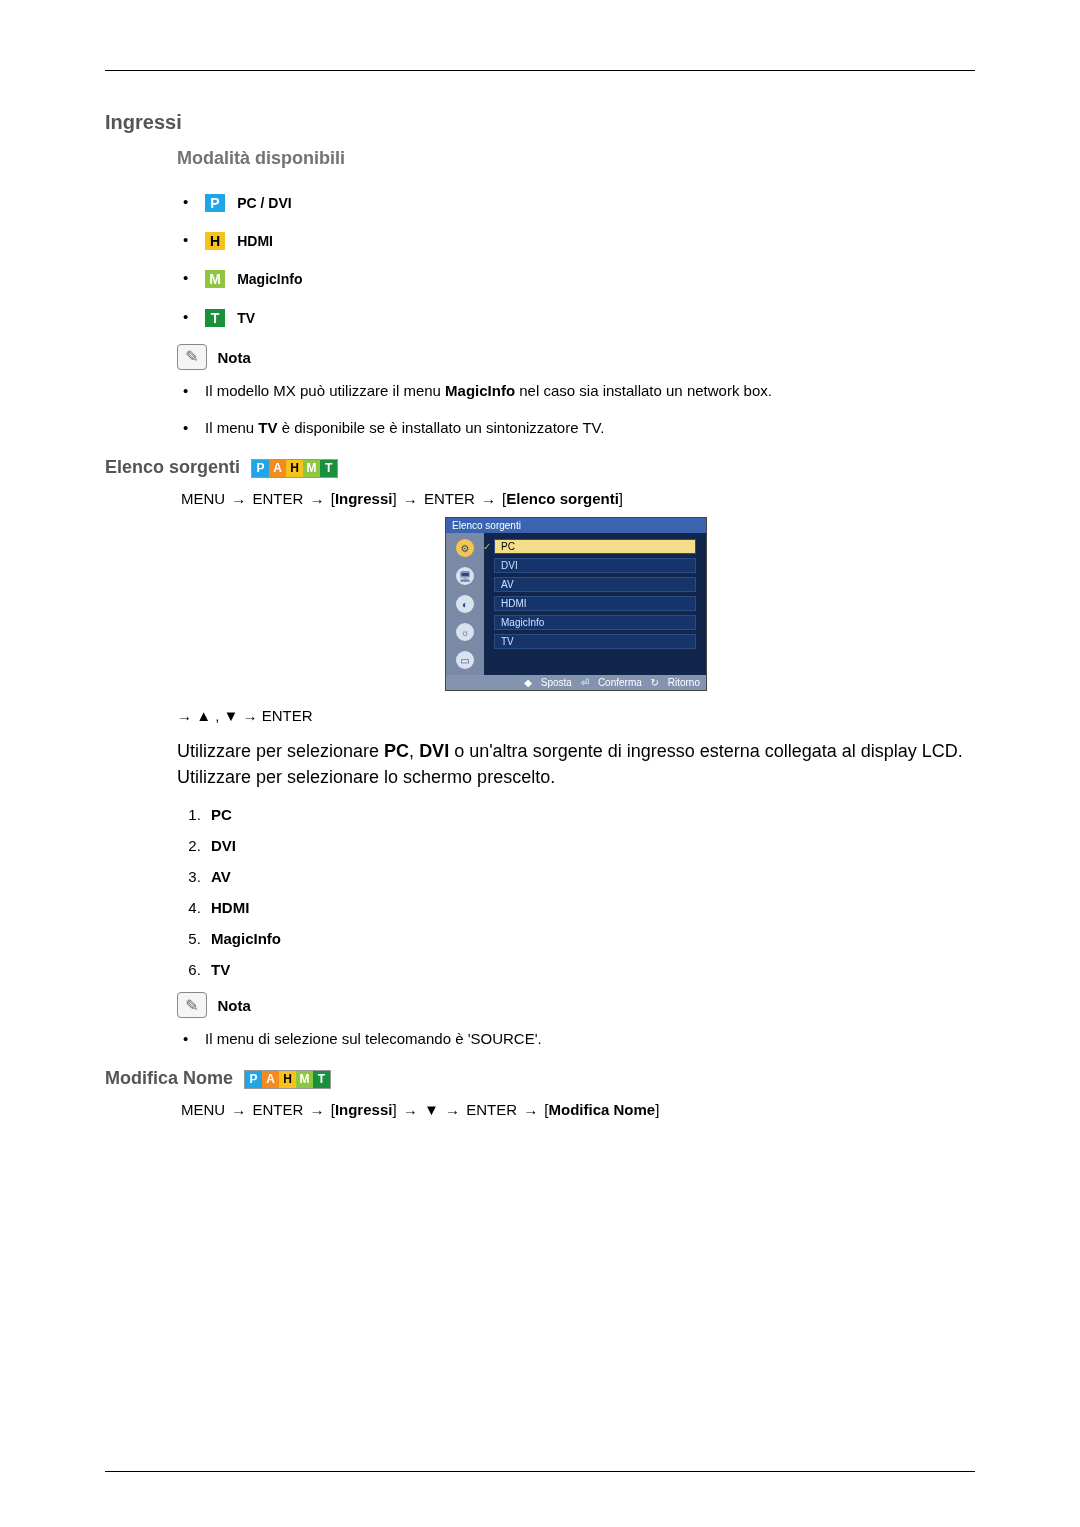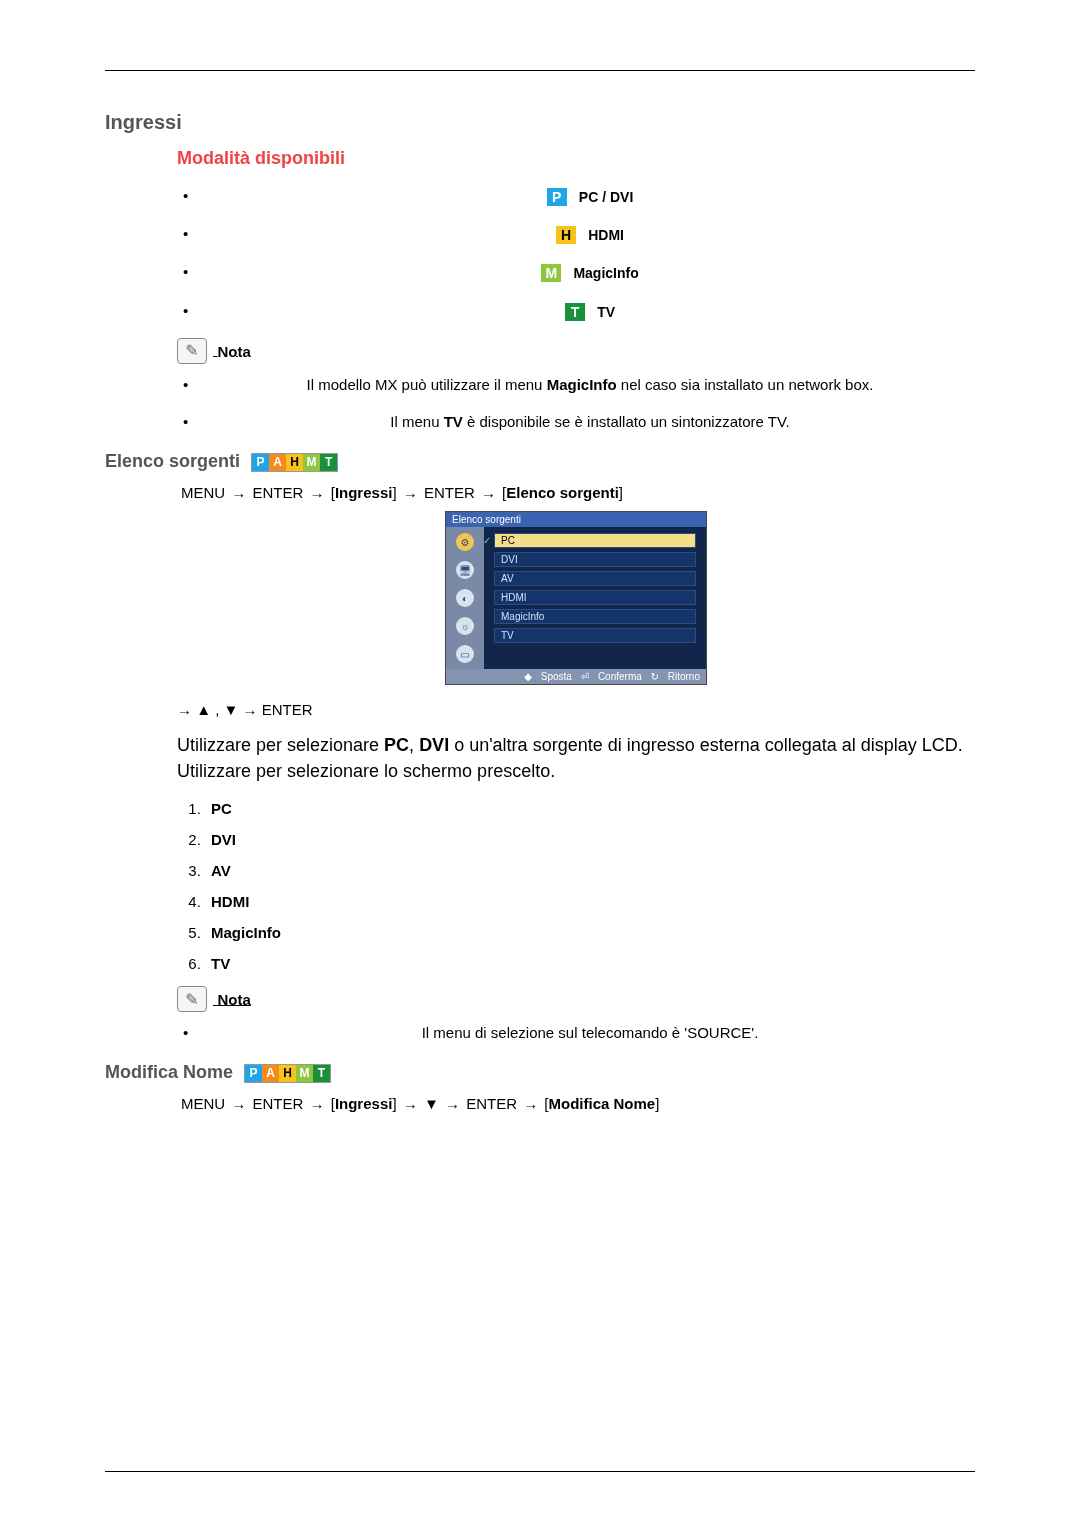--- a/index.html
+++ b/index.html
@@ -32,42 +32,41 @@
   h2.section {
     font-size: 20px;
     font-weight: bold;
     color: #555;
     margin: 8px 0 14px 0;
   }
   .indent { margin-left: 72px; }
   h3.subsec {
     font-size: 18px;
     font-weight: bold;
-    color: #ef4444;
-    margin: 10px 0 16px 0;
+    color: #737373;
+    margin: 10px 0 22px 0;
   }
   h3.subsec-row {
     font-size: 18px;
     font-weight: bold;
     color: #555;
     margin: 18px 0 12px 0;
   }
   ul.mode-list, ul.bul-list {
     list-style: none;
     padding: 0;
     margin: 0 0 10px 0;
   }
   ul.mode-list li, ul.bul-list li {
     position: relative;
     padding-left: 28px;
     margin-bottom: 16px;
     font-size: 15px;
     color: #000;
     line-height: 1.45;
-    text-align: center;
   }
   ul.mode-list li::before, ul.bul-list li::before {
     content: "•";
     position: absolute;
     left: 6px;
     top: 0;
     font-size: 15px;
   }
   .badge {
     display: inline-flex;
@@ -81,21 +80,21 @@
     margin-right: 8px;
     vertical-align: middle;
     line-height: 1;
   }
   .b-P { background:#1fa5e8; }
   .b-A { background:#f58a1f; }
   .b-H { background:#f6c21b; color:#000;}
   .b-M { background:#8ec641; }
   .b-T { background:#1a8f3c; }
   .mode-label { font-weight: bold; font-size: 14px; vertical-align: middle;}
-  .note-row { margin: 8px 0 10px 0; text-decoration: underline; }
+  .note-row { margin: 8px 0 10px 0; }
   .note-icon {
     display: inline-flex;
     width: 28px; height: 24px;
     border:1px solid #888;
     border-radius:4px;
     align-items:center;
     justify-content:center;
     margin-right:6px;
     font-size:16px;
     color:#666;

